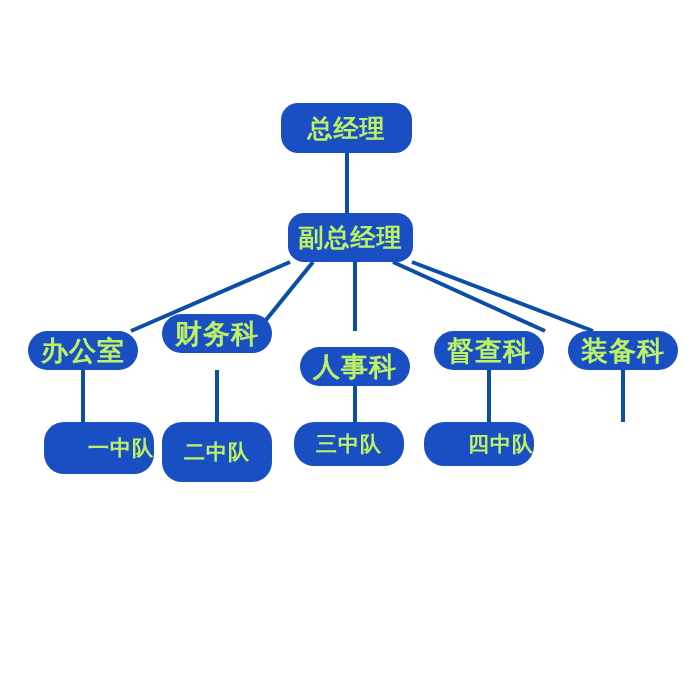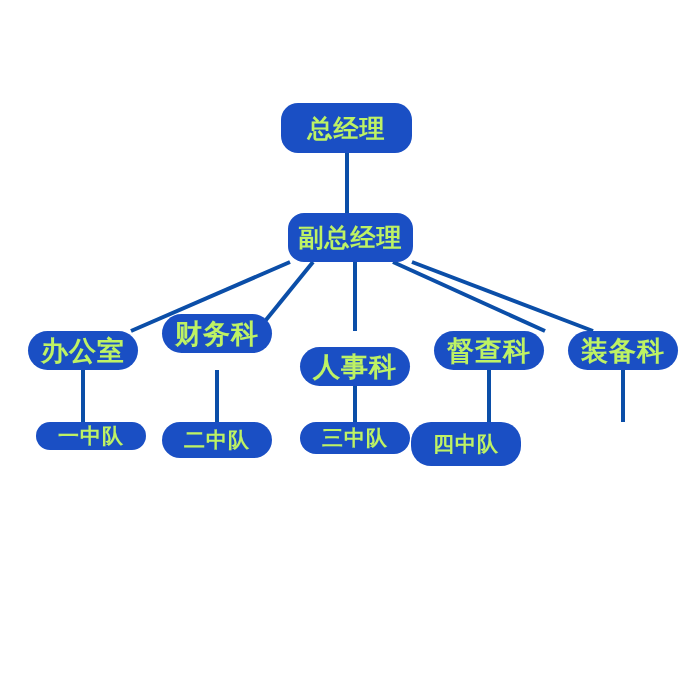--- a/index.html
+++ b/index.html
@@ -100,26 +100,26 @@
   <div class="node level-dept" style="left:300px; top:331px; width:110px; height:39px;margin-top:16px;">
     <span class="node-label">人事科</span>
   </div>
   <div class="node level-dept" style="left:568px; top:331px; width:110px; height:39px;">
     <span class="node-label">装备科</span>
   </div>
   <div class="node level-dept" style="left:434px; top:331px; width:110px; height:39px;">
     <span class="node-label">督查科</span>
   </div>
 
-  <div class="node level-squad" style="left:36px; top:422px; width:110px; height:28px;">
+  <div class="node level-squad" style="left:44px; top:422px; width:110px; height:52px;justify-content:flex-end;">
     <span class="node-label">一中队</span>
   </div>
-  <div class="node level-squad" style="left:162px; top:422px; width:110px; height:36px;">
+  <div class="node level-squad" style="left:162px; top:422px; width:110px; height:60px;">
     <span class="node-label">二中队</span>
   </div>
-  <div class="node level-squad" style="left:300px; top:422px; width:110px; height:32px;">
+  <div class="node level-squad" style="left:294px; top:422px; width:110px; height:44px;">
     <span class="node-label">三中队</span>
   </div>
-  <div class="node level-squad" style="left:411px; top:422px; width:110px; height:44px;">
+  <div class="node level-squad" style="left:424px; top:422px; width:110px; height:44px;justify-content:flex-end;">
     <span class="node-label">四中队</span>
   </div>
 
 </div>
 
 </body></html>

